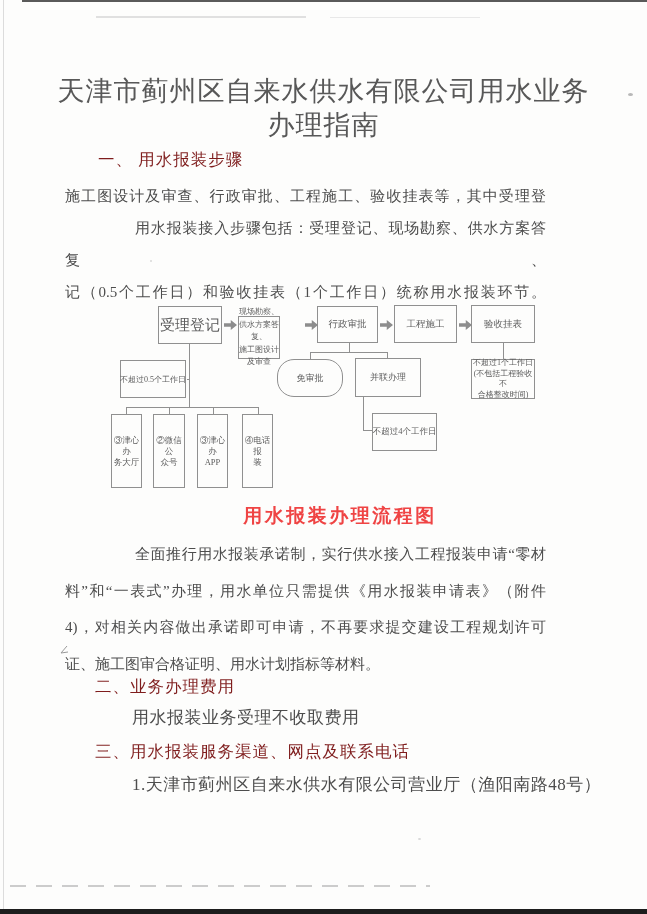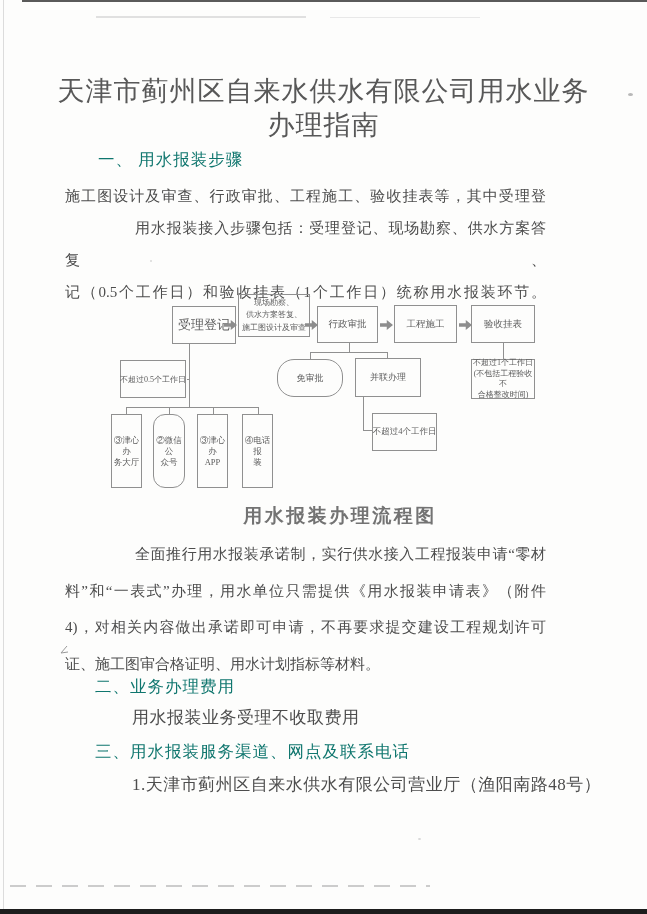--- a/index.html
+++ b/index.html
@@ -12,51 +12,51 @@
   .scan-top3{position:absolute;left:330px;top:17px;width:150px;height:1px;background:#e8e8e8;}
   .scan-left{position:absolute;left:3px;top:0;width:1px;height:914px;background:#dcdcdc;}
   .scan-bottom{position:absolute;left:0;top:909px;width:647px;height:5px;background:#1d1d1d;}
   .scan-dash{position:absolute;left:10px;top:885px;width:420px;height:2px;
              background:repeating-linear-gradient(90deg,#cccccc 0 16px,transparent 16px 26px);}
   .speck{position:absolute;background:#d8d8d8;border-radius:50%;}
 
   
   .title{position:absolute;left:28px;top:74px;width:591px;text-align:center;
          font-size:27px;line-height:34px;letter-spacing:1px;color:#585858;}
-  .sec-h{position:absolute;font-size:16.5px;line-height:24px;letter-spacing:1px;color:#0f766e;white-space:nowrap;text-align:center;}
+  .sec-h{position:absolute;font-size:16.5px;line-height:24px;letter-spacing:1px;color:#7f1d1d;white-space:nowrap;text-align:center;}
   #h1{left:98px;top:148px;}
   #h2{left:95px;top:675px;}
   #h3{left:95px;top:740px;}
   .sub{position:absolute;font-size:17px;line-height:24px;color:#4d4d4d;white-space:nowrap;letter-spacing:0.5px;}
   #sub2{left:132px;top:706px;}
   #sub3{left:132px;top:773px;}
   .para{position:absolute;left:65px;width:481px;font-size:15px;color:#4d4d4d;}
   #para1{top:180px;line-height:32px;}
   #para2{top:536px;line-height:36.5px;}
   .pl{text-align:justify;text-align-last:justify;}
   .pl.first{text-indent:70px;}
   .pl.last{text-align-last:left;}
 
   
   .fb{position:absolute;border:1px solid #909090;display:flex;align-items:center;justify-content:center;
       text-align:center;color:#5c5c5c;box-sizing:border-box;}
   .pre{white-space:pre-line;}
-  .fb1{left:158px;top:306px;width:64px;height:38px;font-size:13px;margin-left:14px;}
-  .fb2{left:238px;top:294px;width:72px;height:43px;font-size:8px;line-height:12.5px;}
+  .fb1{left:158px;top:306px;width:64px;height:38px;font-size:15px;}
+  .fb2{left:238px;top:316px;width:42px;height:43px;font-size:8px;line-height:12.5px;}
   .fb3{left:317px;top:306px;width:61px;height:37px;font-size:9.5px;}
   .fb4{left:394px;top:305px;width:63px;height:38px;font-size:9.5px;}
   .fb5{left:471px;top:305px;width:64px;height:38px;font-size:9.5px;}
   .fb05{left:120px;top:360px;width:66px;height:38px;font-size:8px;white-space:nowrap;}
   .fbex{left:277px;top:359px;width:66px;height:38px;font-size:9px;border-radius:17px;}
   .fbpar{left:355px;top:358px;width:66px;height:39px;font-size:9px;}
   .fb4d{left:372px;top:413px;width:65px;height:38px;font-size:8.5px;white-space:nowrap;}
   .fb1d{left:471px;top:359px;width:64px;height:40px;font-size:8px;line-height:10.5px;}
   .fch{top:414px;width:31px;height:74px;font-size:8.5px;line-height:11px;}
   .fch1{left:111px;}
-  .fch2{left:153px;width:32px;border-radius:12px;}
+  .fch2{left:153px;width:32px;}
   .fch3{left:197px;}
   .fch4{left:242px;}
 
   .cl{position:absolute;background:#909090;}
   .cl-va  {left:189px;top:344px;width:1px;height:63px;}
   .cl-t05 {left:187px;top:379px;width:3px;height:1px;}
   .cl-hch {left:126px;top:407px;width:133px;height:1px;}
   .cl-d1  {left:126px;top:407px;width:1px;height:7px;}
   .cl-d2  {left:169px;top:407px;width:1px;height:7px;}
   .cl-d3  {left:213px;top:407px;width:1px;height:7px;}
@@ -67,21 +67,21 @@
   .cl-dpar{left:387px;top:352px;width:1px;height:6px;}
   .cl-vpar{left:363px;top:397px;width:1px;height:34px;}
   .cl-h4d {left:363px;top:430px;width:9px;height:1px;}
   .cl-ve  {left:503px;top:343px;width:1px;height:16px;}
 
   .far{position:absolute;top:320px;width:13px;height:10px;background:#8d8d8d;
        clip-path:polygon(0 32%,52% 32%,52% 0,100% 50%,52% 100%,52% 68%,0 68%);}
   .far1{left:224px;} .far2{left:305px;} .far3{left:380px;} .far4{left:459px;}
 
   .flow-caption{position:absolute;left:100px;top:503px;width:480px;text-align:center;
-                font-weight:bold;font-size:19px;letter-spacing:2.5px;color:#737373;}
+                font-weight:bold;font-size:19px;letter-spacing:2.5px;color:#ef4444;}
 
   .stray{position:absolute;left:58px;top:644px;}
 </style>
 </head>
 <body>
 
 <div class="page">
 
   <div class="scan-top"></div>
   <div class="scan-top2"></div>

